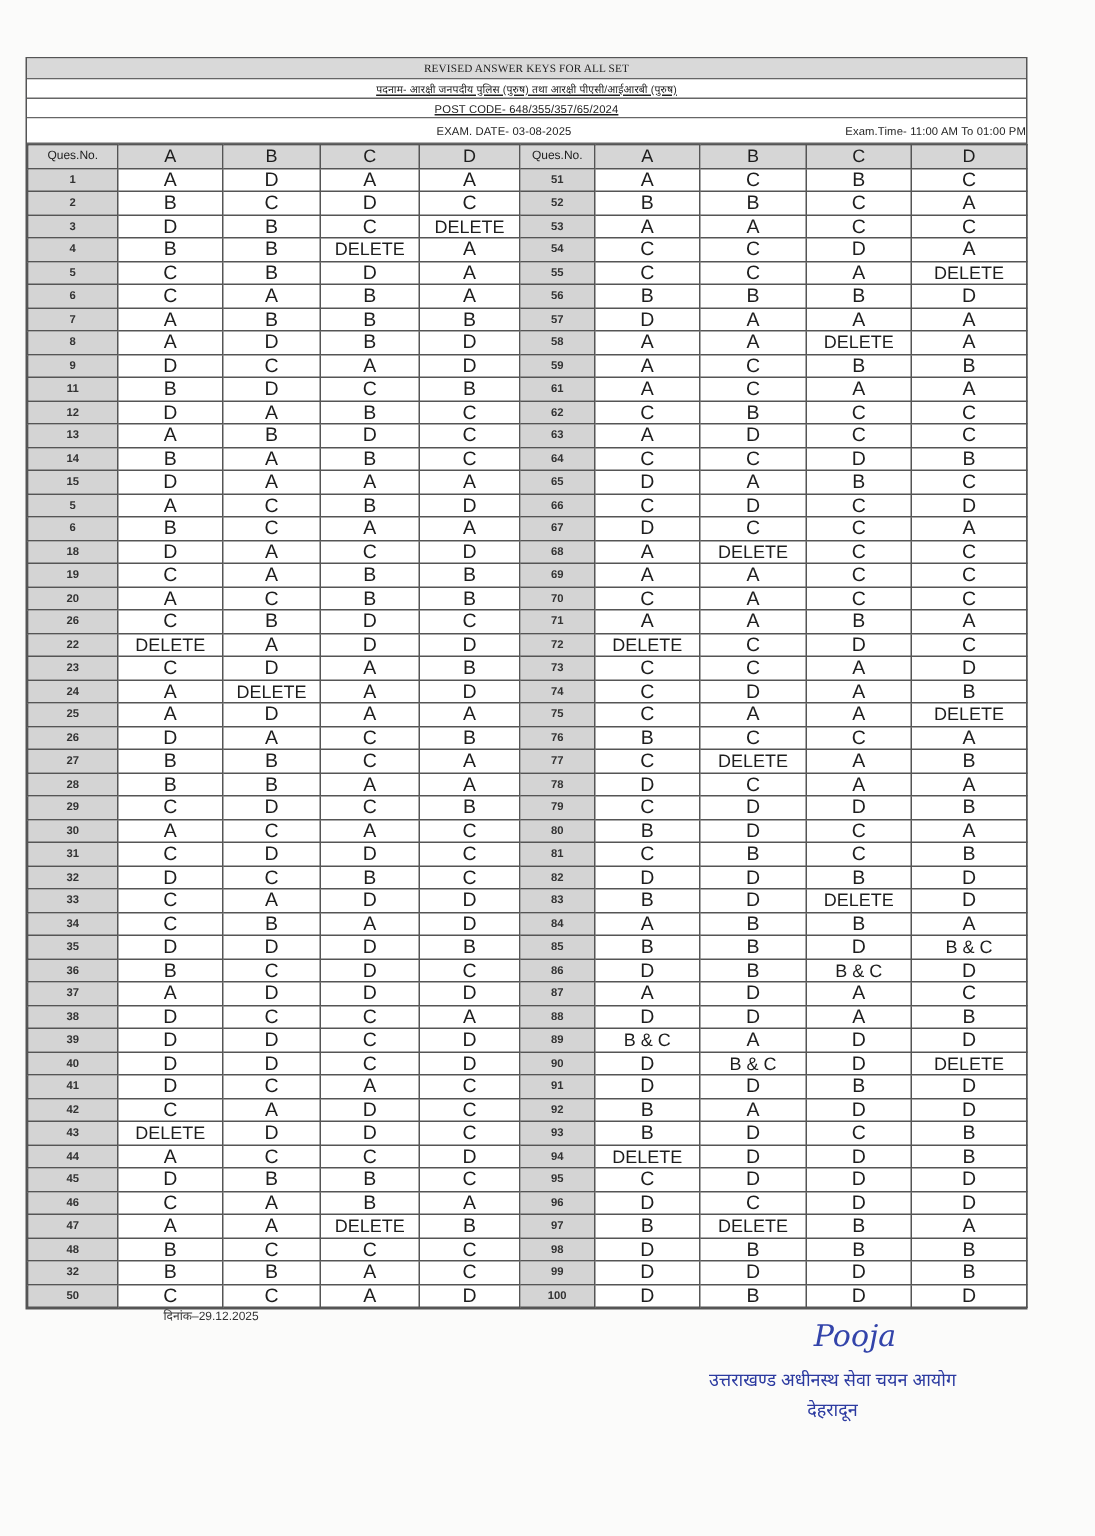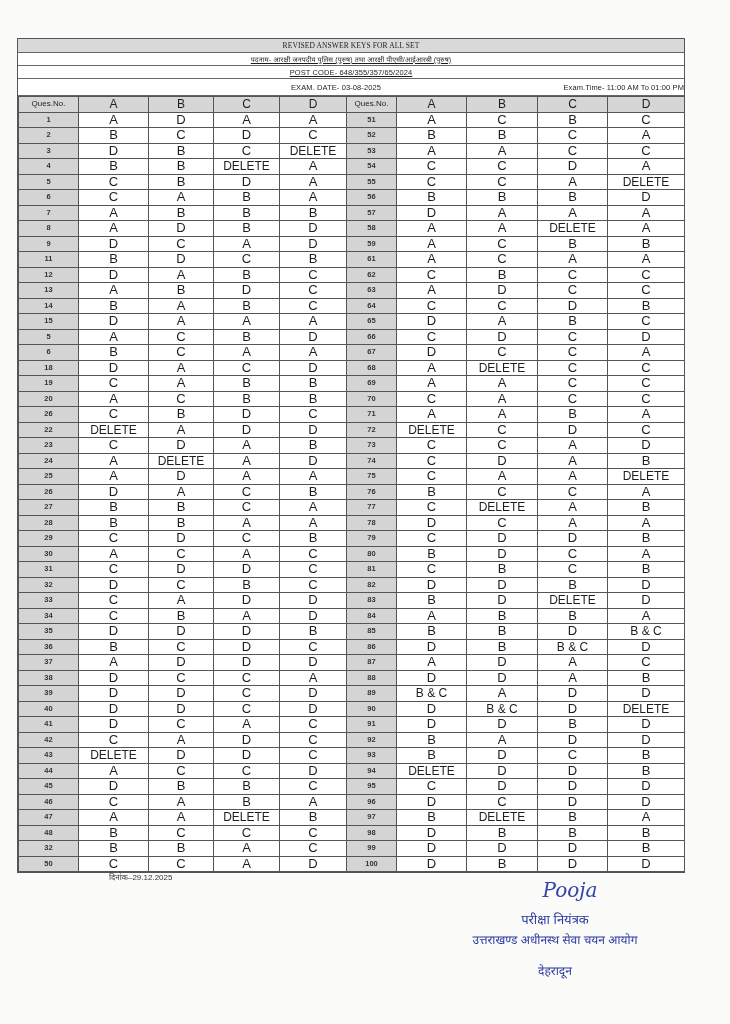--- a/index.html
+++ b/index.html
@@ -31,21 +31,21 @@
   td.q { background: #d4d4d4; font-size: 7.5px; font-weight: bold; color: #333; }
   td.a { font-size: 13px; background: #fff; }
   td.del { font-size: 12px; }
   .footer-date {
     position: absolute; left: 85px; top: 871px; font-size: 8px; color: #333; padding-left: 24px;
   }
   .sig-block { position: absolute; left: 440px; top: 878px; width: 230px; text-align: center; color: #2b3aa0; }
   .sig-scribble { font-family: "DejaVu Serif", serif; font-style: italic; font-size: 20px; color: #3344aa; margin-left: 30px; height: 30px; }
   .sig-line1 { font-size: 13px; margin-top: 2px; }
   .sig-line2 { font-size: 12px; margin-top: 3px; }
-  .sig-line3 { font-size: 12px; margin-top: 14px; }
+  .sig-line3 { font-size: 12px; margin-top: 3px; }
 </style>
 </head>
 <body>
 
 <div class="sheet">
   <div class="hrow title">REVISED ANSWER KEYS  FOR ALL SET</div>
   <div class="hrow sub">पदनाम- आरक्षी जनपदीय पुलिस (पुरुष) तथा आरक्षी पीएसी/आईआरबी (पुरुष)</div>
   <div class="hrow post">POST CODE- 648/355/357/65/2024</div>
   <div class="hrow exam">
     <span class="half left">EXAM. DATE- 03-08-2025</span>
@@ -668,16 +668,15 @@
           <td class="a">D</td>
         </tr>
       </tbody>
   </table>
 </div>
 
 <div class="footer-date">दिनांक–29.12.2025</div>
 
 <div class="sig-block">
   <div class="sig-scribble">Pooja</div>
-  <div class="sig-line1">परीक्षा नियंत्रक</div>
   <div class="sig-line2">उत्तराखण्ड अधीनस्थ सेवा चयन आयोग</div>
   <div class="sig-line3">देहरादून</div>
 </div>
 
 </body></html>

